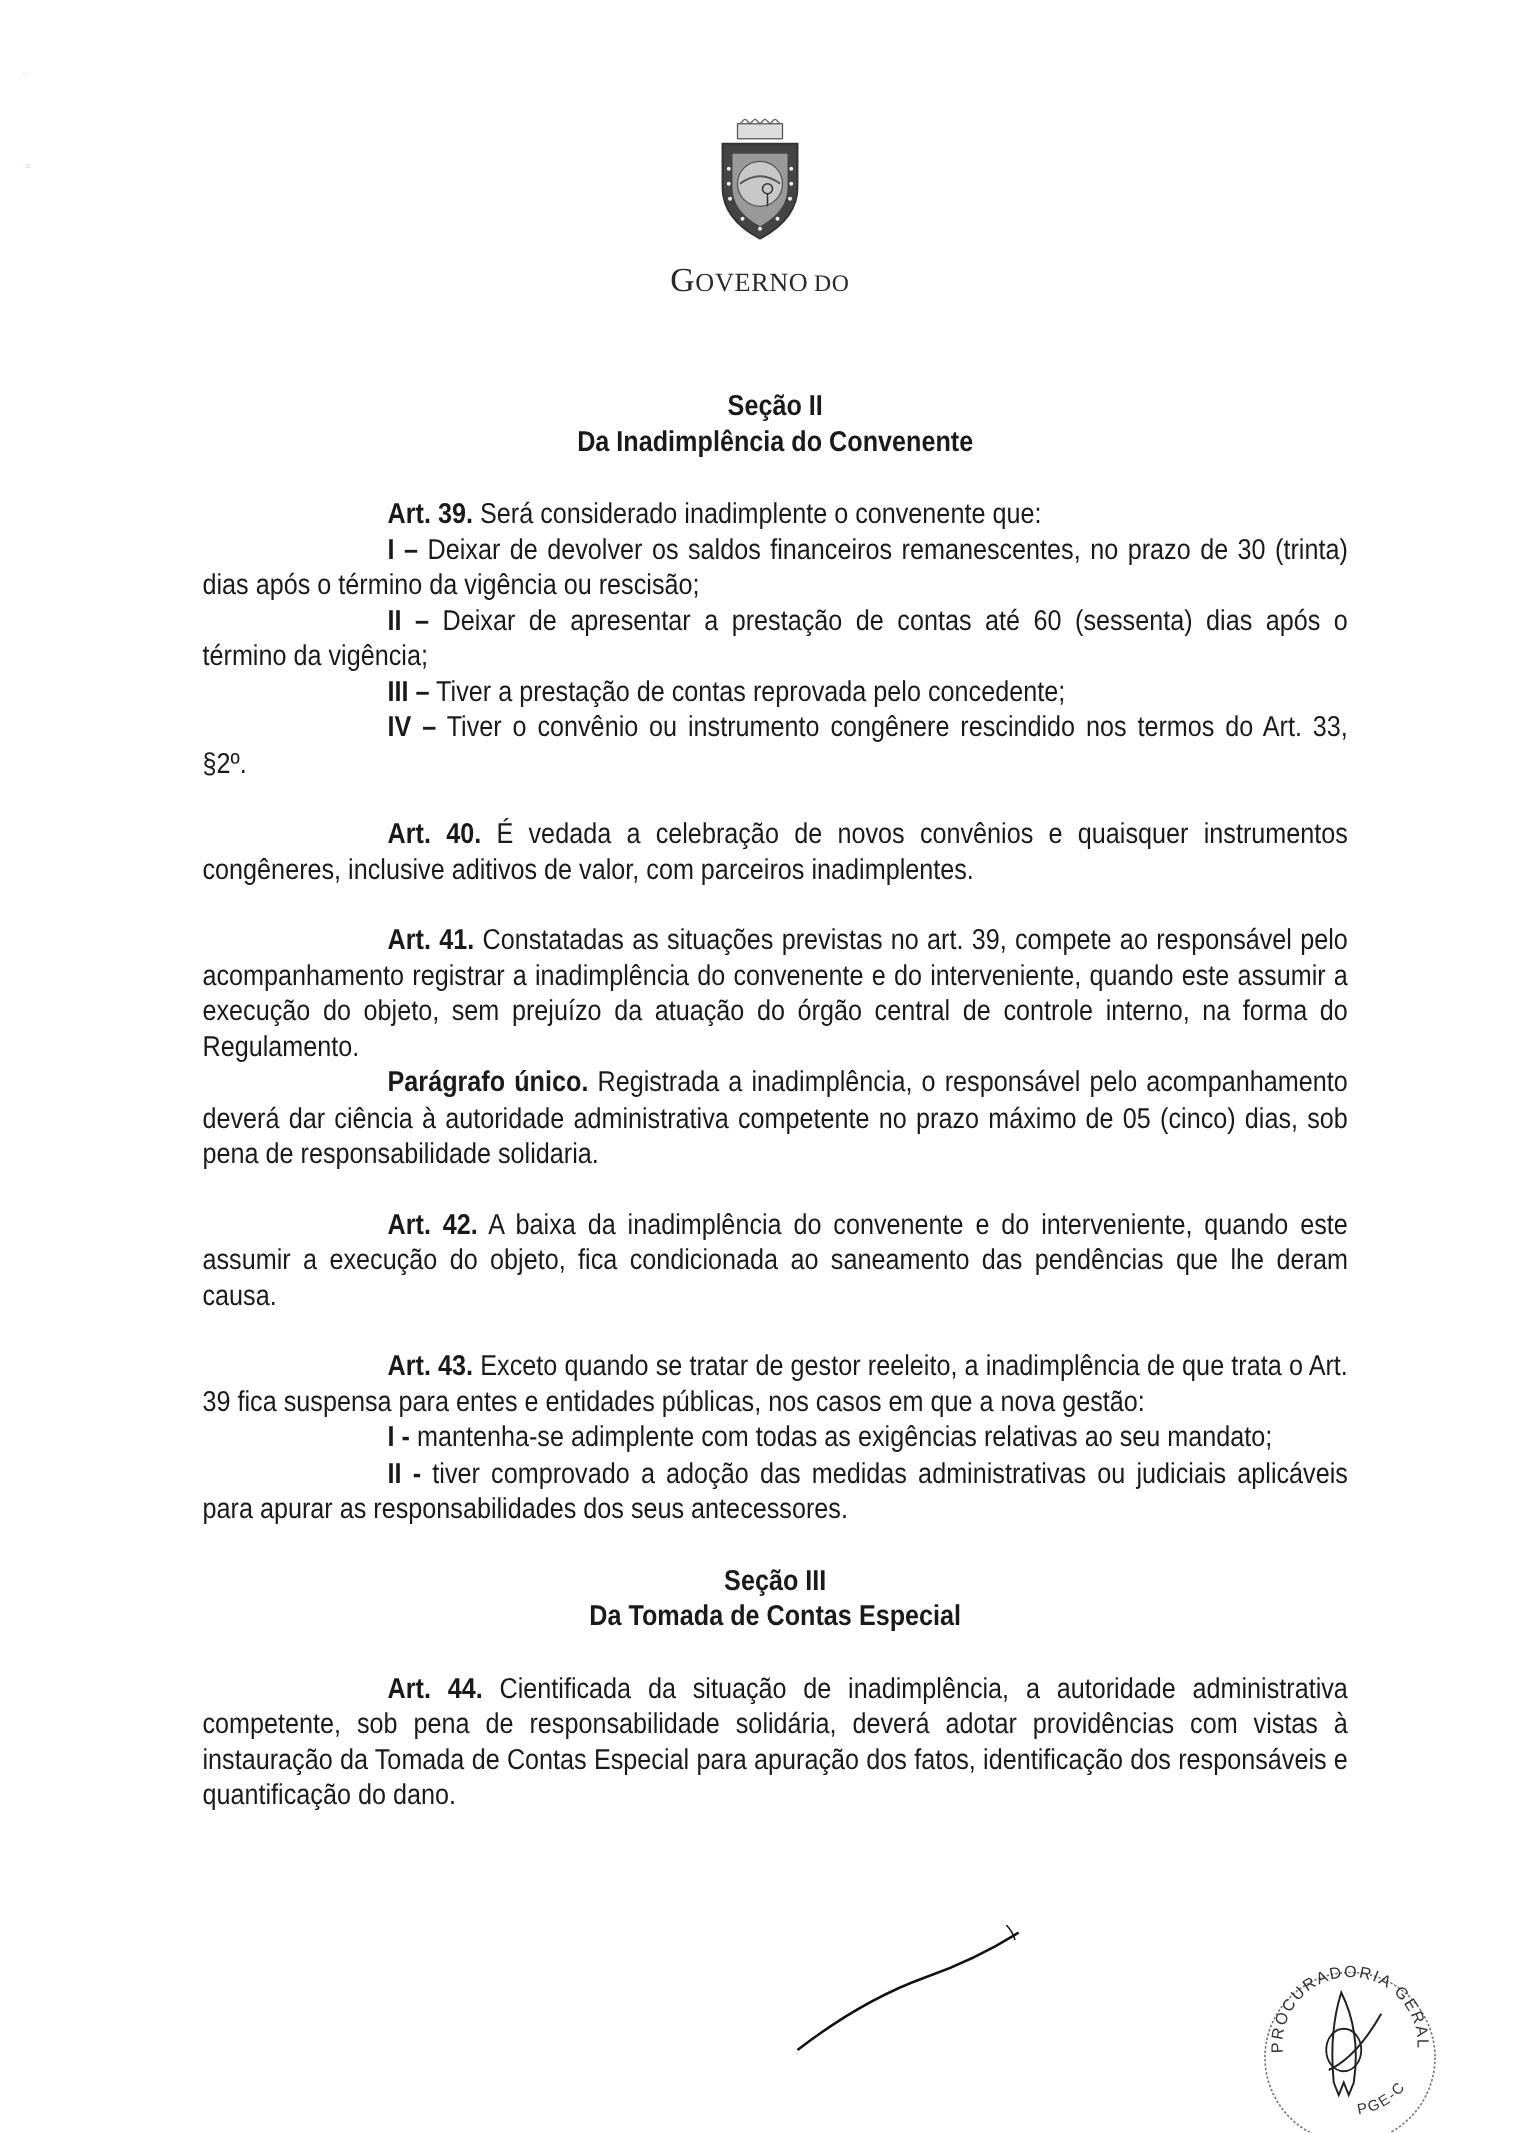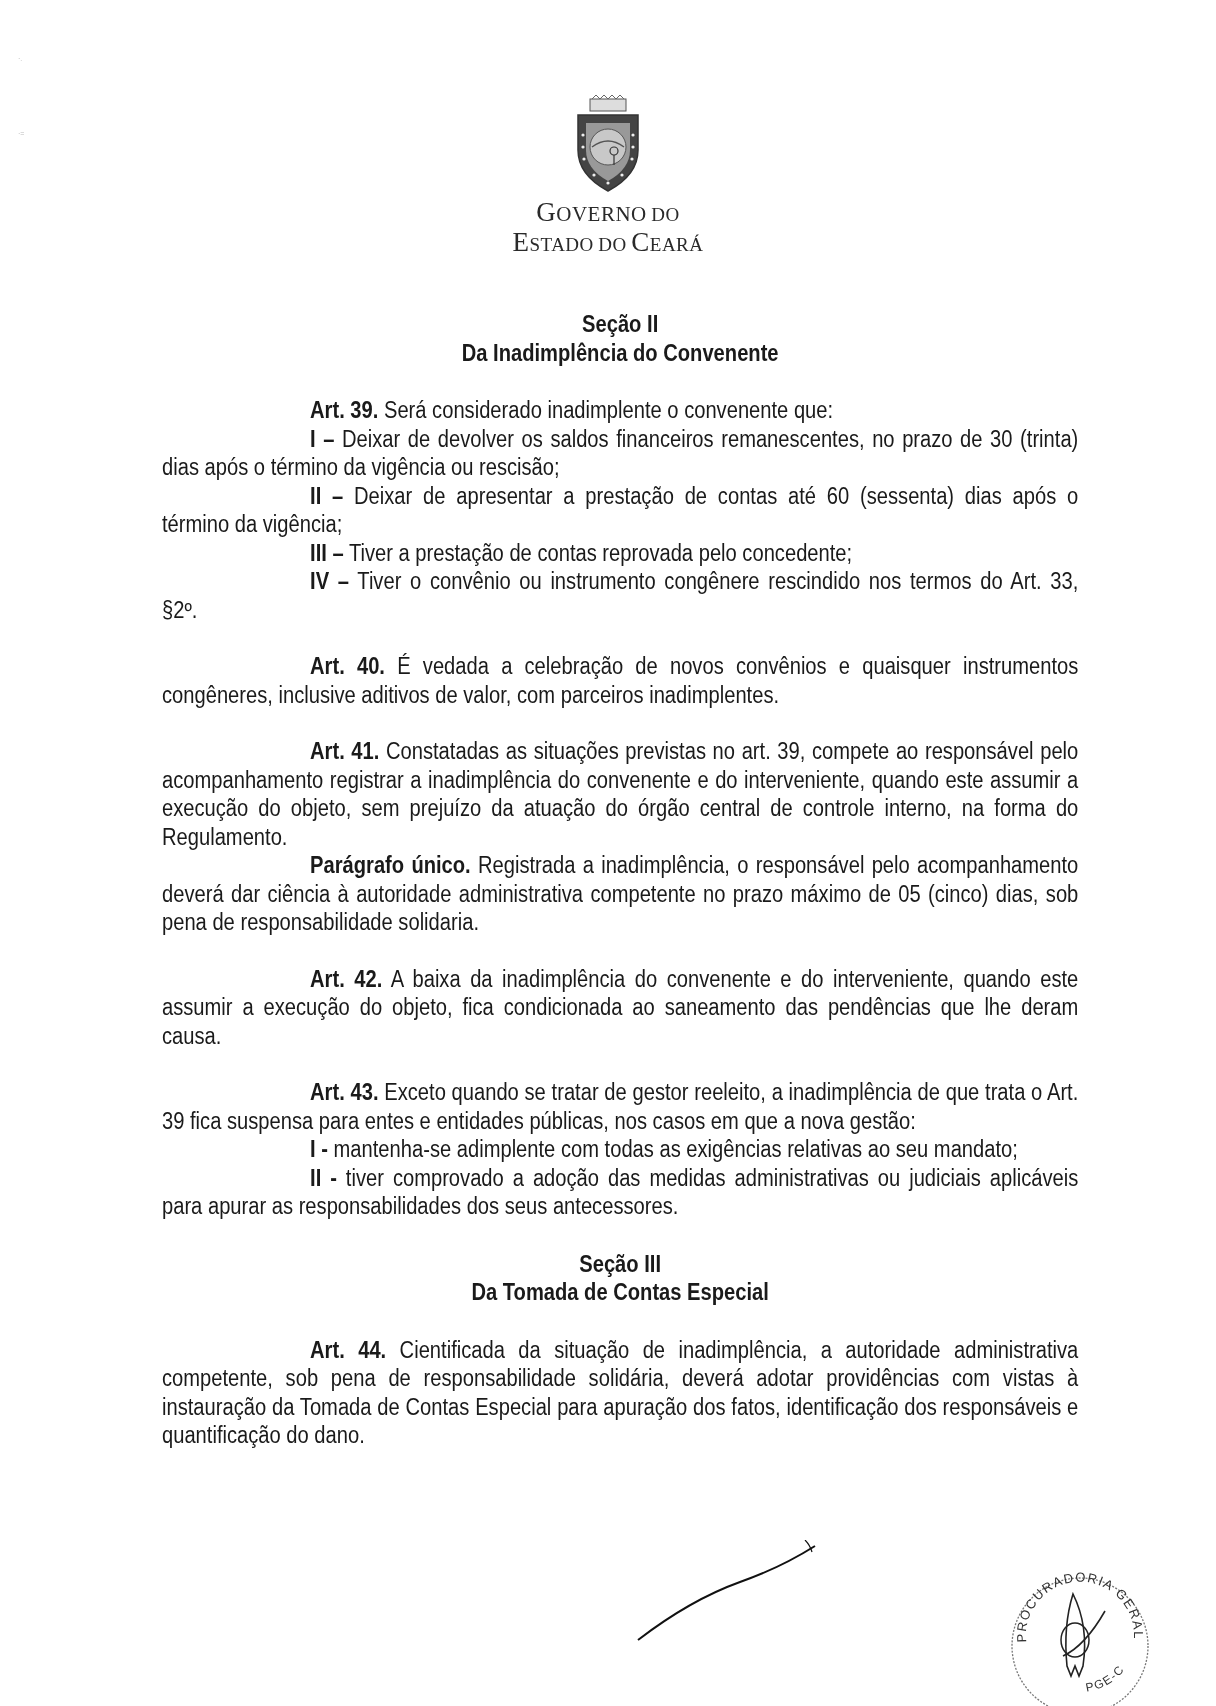--- a/index.html
+++ b/index.html
@@ -3,21 +3,21 @@
 <meta charset="utf-8">
 <style>
   html, body { margin: 0; padding: 0; background: #ffffff; }
   body { width: 1216px; height: 1706px; position: relative; overflow: hidden; font-family: "Liberation Sans", sans-serif; color: #1a1a1a; }
 
   .header { position: absolute; left: 0; top: 95px; width: 1216px; text-align: center; }
   .crest { width: 80px; height: 100px; margin: 0 auto; display: block; }
   .gov-line { font-family: "Liberation Serif", serif; color: #2a2a2a; line-height: 27px; letter-spacing: 0.5px; }
   .gov-line .big { font-size: 27px; }
   .gov-line .small { font-size: 19px; }
-  .gov-1 { margin-top: 4px; }
+  .gov-1 { margin-top: 16px; }
 
   .content-wrap { position: absolute; left: 162px; top: 310px; width: 1046px; transform: scaleX(0.876); transform-origin: 0 0; }
   .sec-title { text-align: center; font-weight: bold; font-size: 23px; line-height: 28.5px; margin: 0; }
   p { margin: 0; font-size: 23px; line-height: 28.5px; text-align: justify; text-align-last: left; }
   .indent { text-indent: 169px; }
   .gap-sm { height: 28px; }
   .gap-md { height: 29px; }
   b { font-weight: bold; }
 
   .signature { position: absolute; left: 630px; top: 1540px; }
@@ -45,21 +45,20 @@
       <circle cx="15" cy="52" r="1.6" fill="#eee"></circle>
     <circle cx="16" cy="64" r="1.6" fill="#eee"></circle>
       <circle cx="65" cy="40" r="1.6" fill="#eee"></circle>
     <circle cx="65" cy="52" r="1.6" fill="#eee"></circle>
       <circle cx="64" cy="64" r="1.6" fill="#eee"></circle>
     <circle cx="26" cy="80" r="1.6" fill="#eee"></circle>
       <circle cx="40" cy="88" r="1.6" fill="#eee"></circle>
       <circle cx="54" cy="80" r="1.6" fill="#eee"></circle>
   </svg>
   <div class="gov-line gov-1"><span class="big">G</span><span class="big" style="font-size:21px">OVERNO</span> <span class="small">DO</span></div>
-  <div class="gov-line"><span class="big">E</span><span class="small">STADO</span> <span class="small">DO</span> <span class="big">C</span><span class="small">EARÁ</span></div>
 </div>
 
 <div class="content-wrap">
   <div class="sec-title">Seção II</div>
   <div class="sec-title">Da Inadimplência do Convenente</div>
   <div class="gap-md"></div>
 
   <p class="indent"><b>Art. 39.</b><span> Será considerado inadimplente o convenente que:</span></p>
   <p class="indent"><b>I –</b><span> Deixar de devolver os saldos financeiros remanescentes, no prazo de 30 (trinta) dias após o término da vigência ou rescisão;</span></p>
   <p class="indent"><b>II –</b><span> Deixar de apresentar a prestação de contas até 60 (sessenta) dias após o término da vigência;</span></p>

